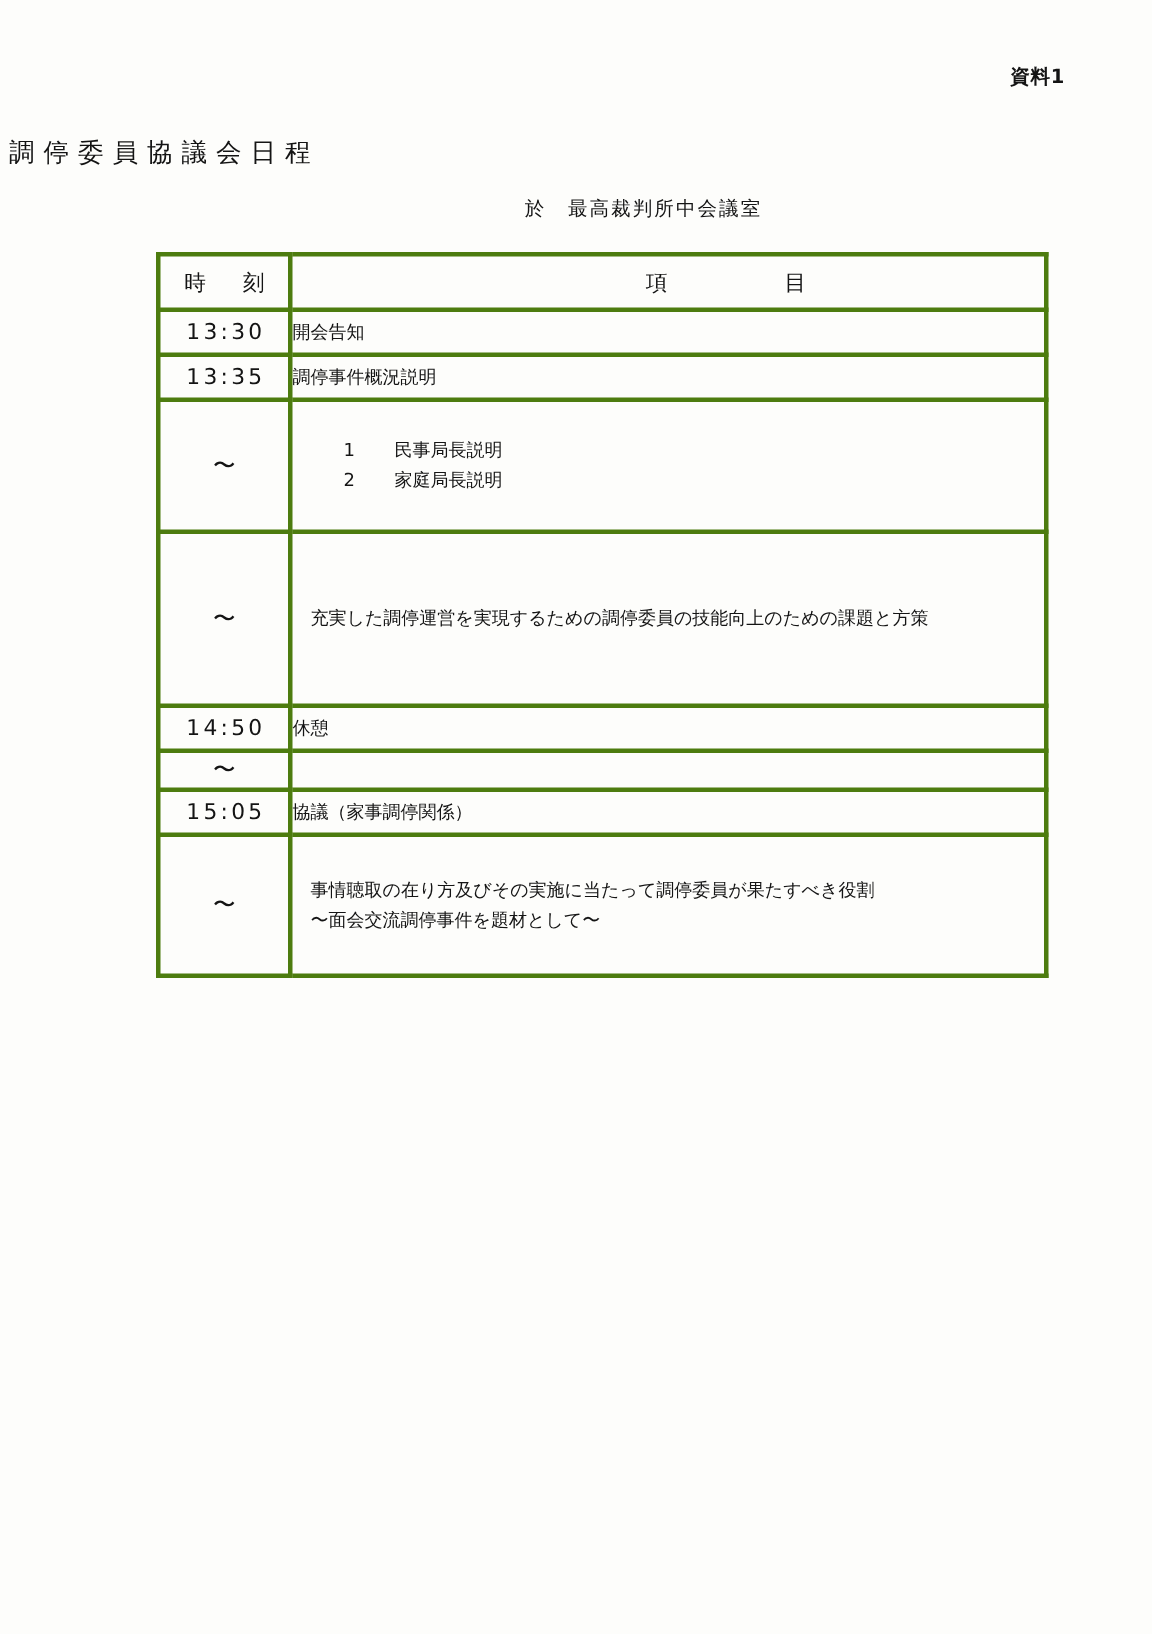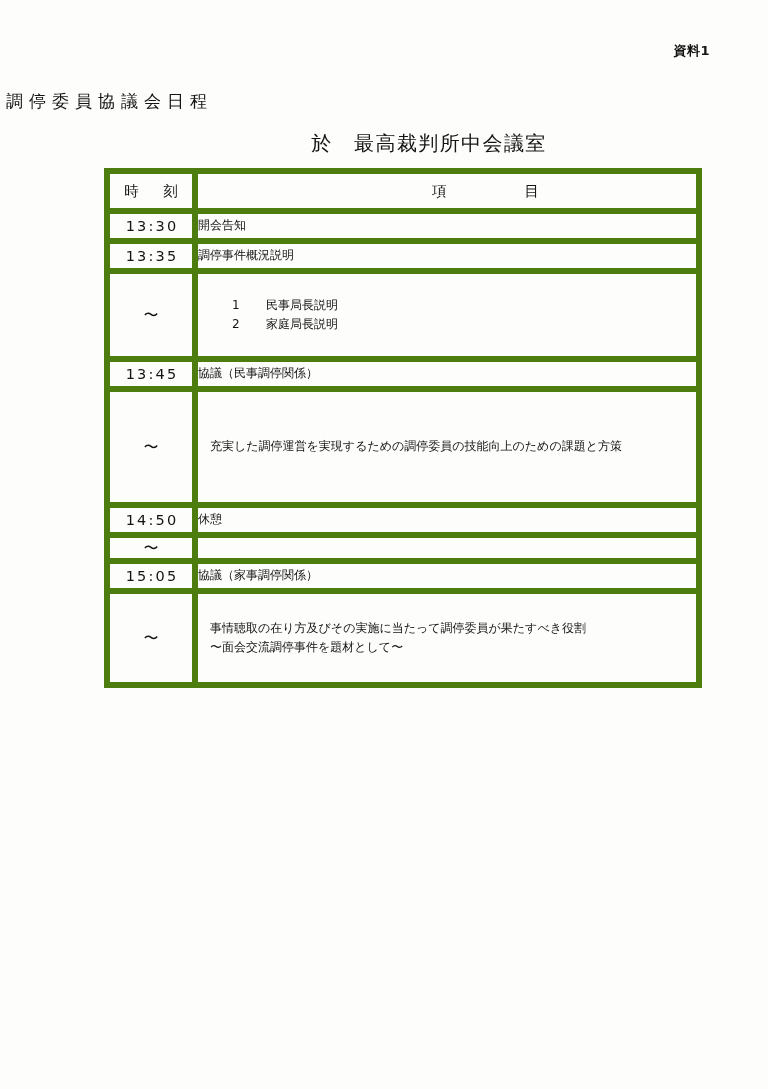--- a/index.html
+++ b/index.html
@@ -39,36 +39,36 @@
     font-size: 17px;
     letter-spacing: 6px;
     text-indent: 6px;
   }
   .subtitle {
     position: absolute;
     top: 130px;
     left: 0;
     width: 768px;
     text-align: center;
-    font-size: 20px;
+    font-size: 13px;
     letter-spacing: 1.4px;
     padding-left: 90px;
     box-sizing: border-box;
   }
   .schedule-table {
     position: absolute;
     top: 168px;
     left: 104px;
     width: 592px;
     border-collapse: collapse;
     table-layout: fixed;
   }
   .schedule-table th,
   .schedule-table td {
-    border: 6px solid #4d7c0f;
+    border: 3px solid #4d7c0f;
     vertical-align: middle;
     font-weight: normal;
     padding: 0;
   }
   .col-time { width: 88px; }
   .col-item { width: 504px; }
 
   .hdr-time {
     text-align: center;
     font-size: 14.5px;
@@ -165,24 +165,20 @@
         <td class="time-cell">13:35</td>
         <td class="item-cell">調停事件概況説明</td>
       </tr>
       <tr class="r-brief">
         <td class="time-cell tilde">〜</td>
         <td class="item-cell center-block">
           <span class="sub-line"><span class="num">1</span><span>民事局長説明</span></span>
           <span class="sub-line"><span class="num">2</span><span>家庭局長説明</span></span>
         </td>
       </tr>
-      <tr class="r-1345">
-        <td class="time-cell">13:45</td>
-        <td class="item-cell">協議（民事調停関係）</td>
-      </tr>
       <tr class="r-civil">
         <td class="time-cell tilde">〜</td>
         <td class="item-cell center-block">充実した調停運営を実現するための調停委員の技能向上のための課題と方策</td>
       </tr>
       <tr class="r-1450">
         <td class="time-cell">14:50</td>
         <td class="item-cell">休憩</td>
       </tr>
       <tr class="r-1450b">
         <td class="time-cell tilde">〜</td>

